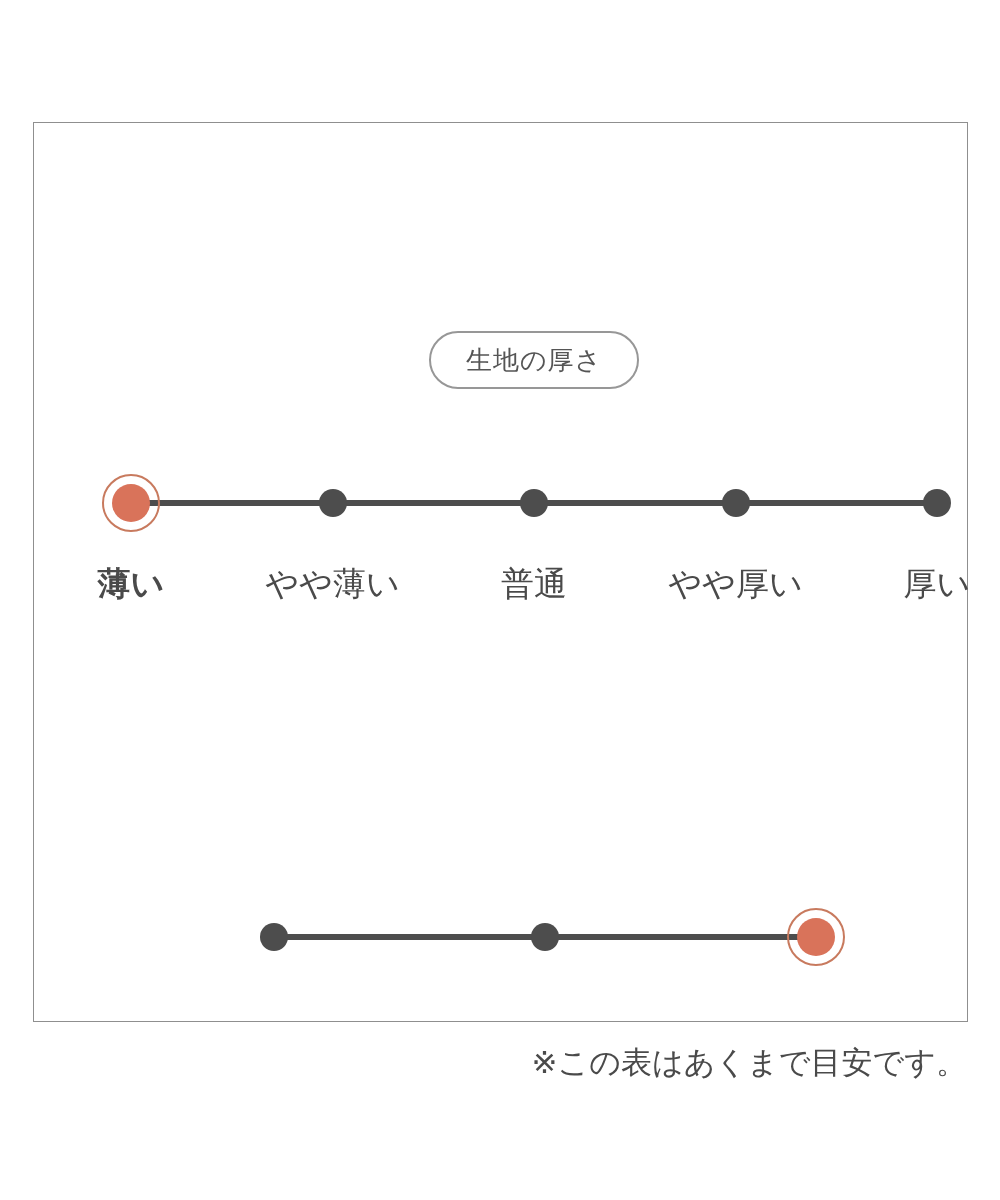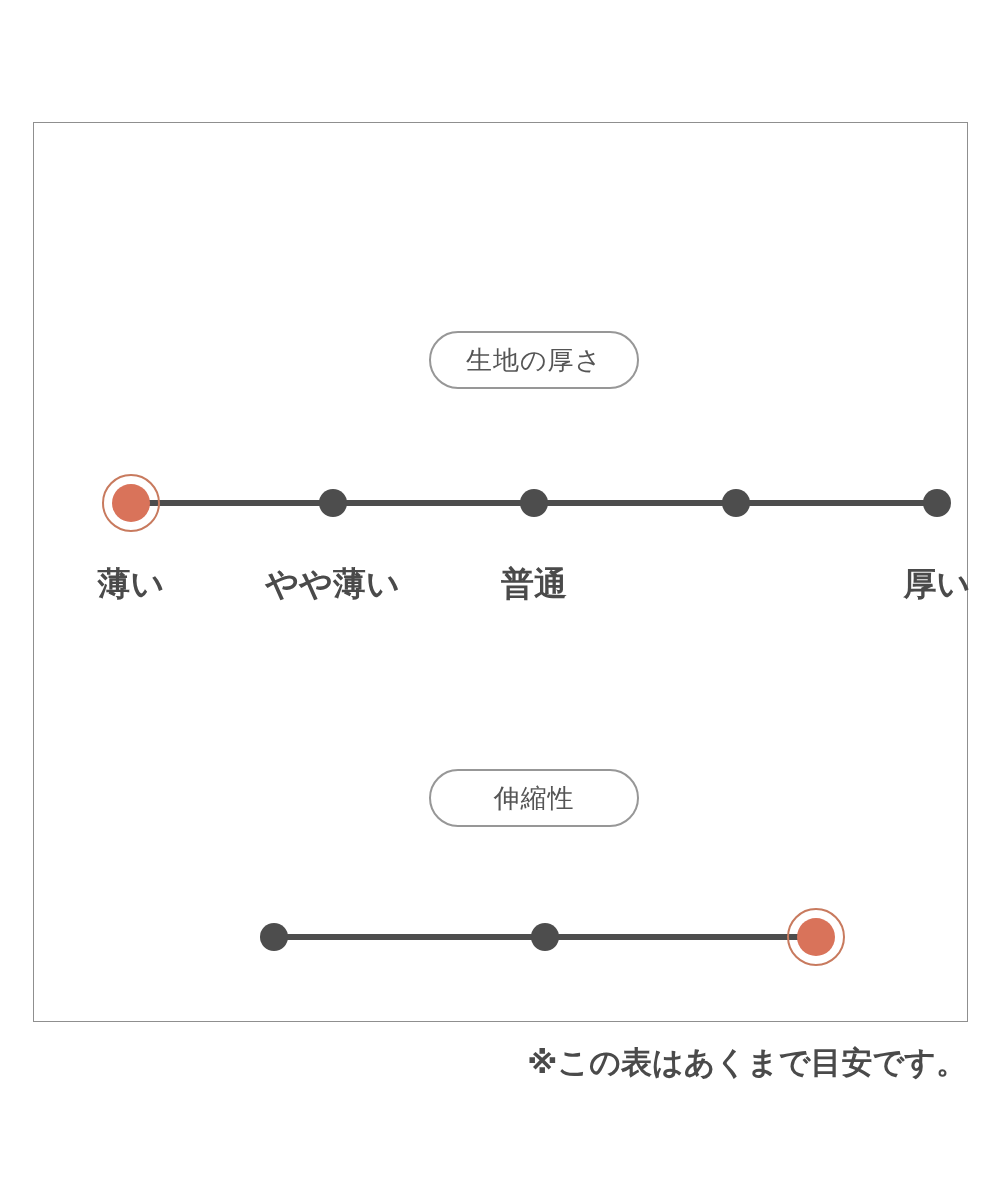--- a/index.html
+++ b/index.html
@@ -84,34 +84,34 @@
     position:absolute;
     height:44px;
   }
   .labels-0{ left:97px; top:441px; width:806px; }
   .labels-1{ left:240px; top:872px; width:542px; }
   .scale-label{
     position:absolute;
     top:0;
     transform:translateX(-50%);
     font-size:33px;
-    font-weight:700;
+    font-weight:400;
     color:var(--text);
     white-space:nowrap;
     line-height:40px;
   }
   .scale-label.selected{
     font-weight:700;
   }
   .footnote{
     position:absolute;
     right:33px;
     top:1042px;
     font-size:31px;
-    font-weight:700;
+    font-weight:400;
     color:var(--text);
     white-space:nowrap;
   }
 </style>
 </head>
 <body>
 
 <div class="canvas">
   <div class="spec-box">
 
@@ -123,26 +123,24 @@
     <div class="dot selected" style="left: 0%;"></div>
         <div class="dot" style="left: 25%;"></div>
         <div class="dot" style="left: 50%;"></div>
         <div class="dot" style="left: 75%;"></div>
         <div class="dot" style="left: 100%;"></div>
       </div>
     <div class="labels labels-0">
         <div class="scale-label selected" style="left: 0%;">薄い</div>
         <div class="scale-label" style="left: 25%;">やや薄い</div>
         <div class="scale-label" style="left: 50%;">普通</div>
+        <div class="scale-label" style="left: 75%;">やや厚い</div>
         <div class="scale-label" style="left: 100%;">厚い</div>
       </div>
 
-    <div class="pill pill-1">
-      <span>伸縮性</span>
-    </div>
     <div class="track track-1">
       <div class="line"></div>
     <div class="dot" style="left: 0%;"></div>
         <div class="dot" style="left: 50%;"></div>
         <div class="dot selected" style="left: 100%;"></div>
       </div>
 
   </div>
 
   <div class="footnote">※この表はあくまで目安です。</div>

